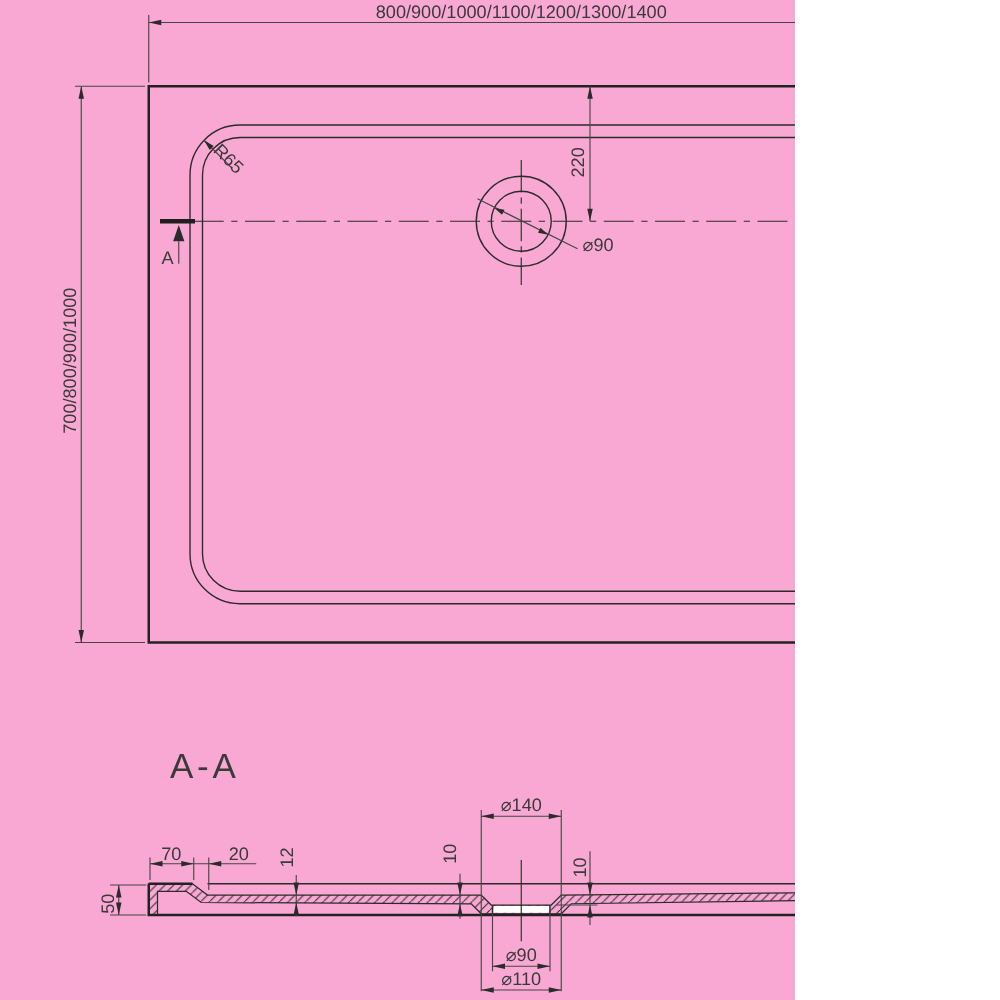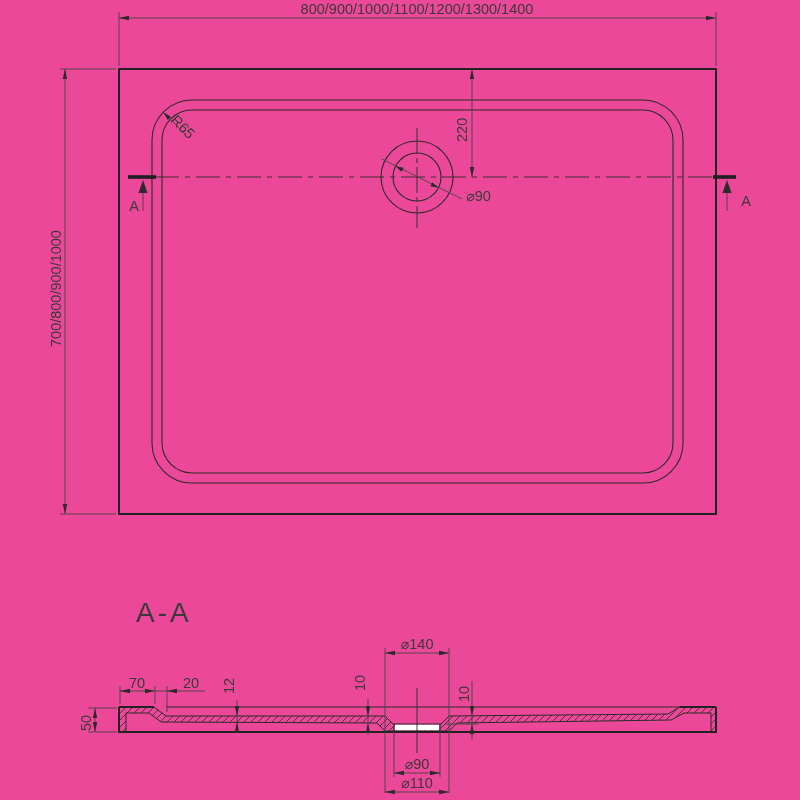--- a/index.html
+++ b/index.html
@@ -1,16 +1,16 @@
 <!DOCTYPE html>
 <html><head>
 <meta charset="utf-8">
 <style>
   html,body{margin:0;padding:0;background:#ffffff;}
-  .stage{width:800px;height:800px;background:#ec4899;position:relative;overflow:hidden;}
+  .stage{width:636px;height:800px;background:#f9a8d4;position:relative;overflow:hidden;}
   svg{display:block;}
   text{
     font-family:"Liberation Sans","DejaVu Sans",sans-serif;
     fill:#3a3a3a;
   }
   .dimtxt{font-size:14.5px;}
   .bigtxt{font-size:28px;letter-spacing:3px;}
   .thin{stroke:#2b2b2b;stroke-width:1.1;fill:none;}
   .thick{stroke:#222222;stroke-width:2;fill:none;}
   .dim{stroke:#454545;stroke-width:0.9;fill:none;}

